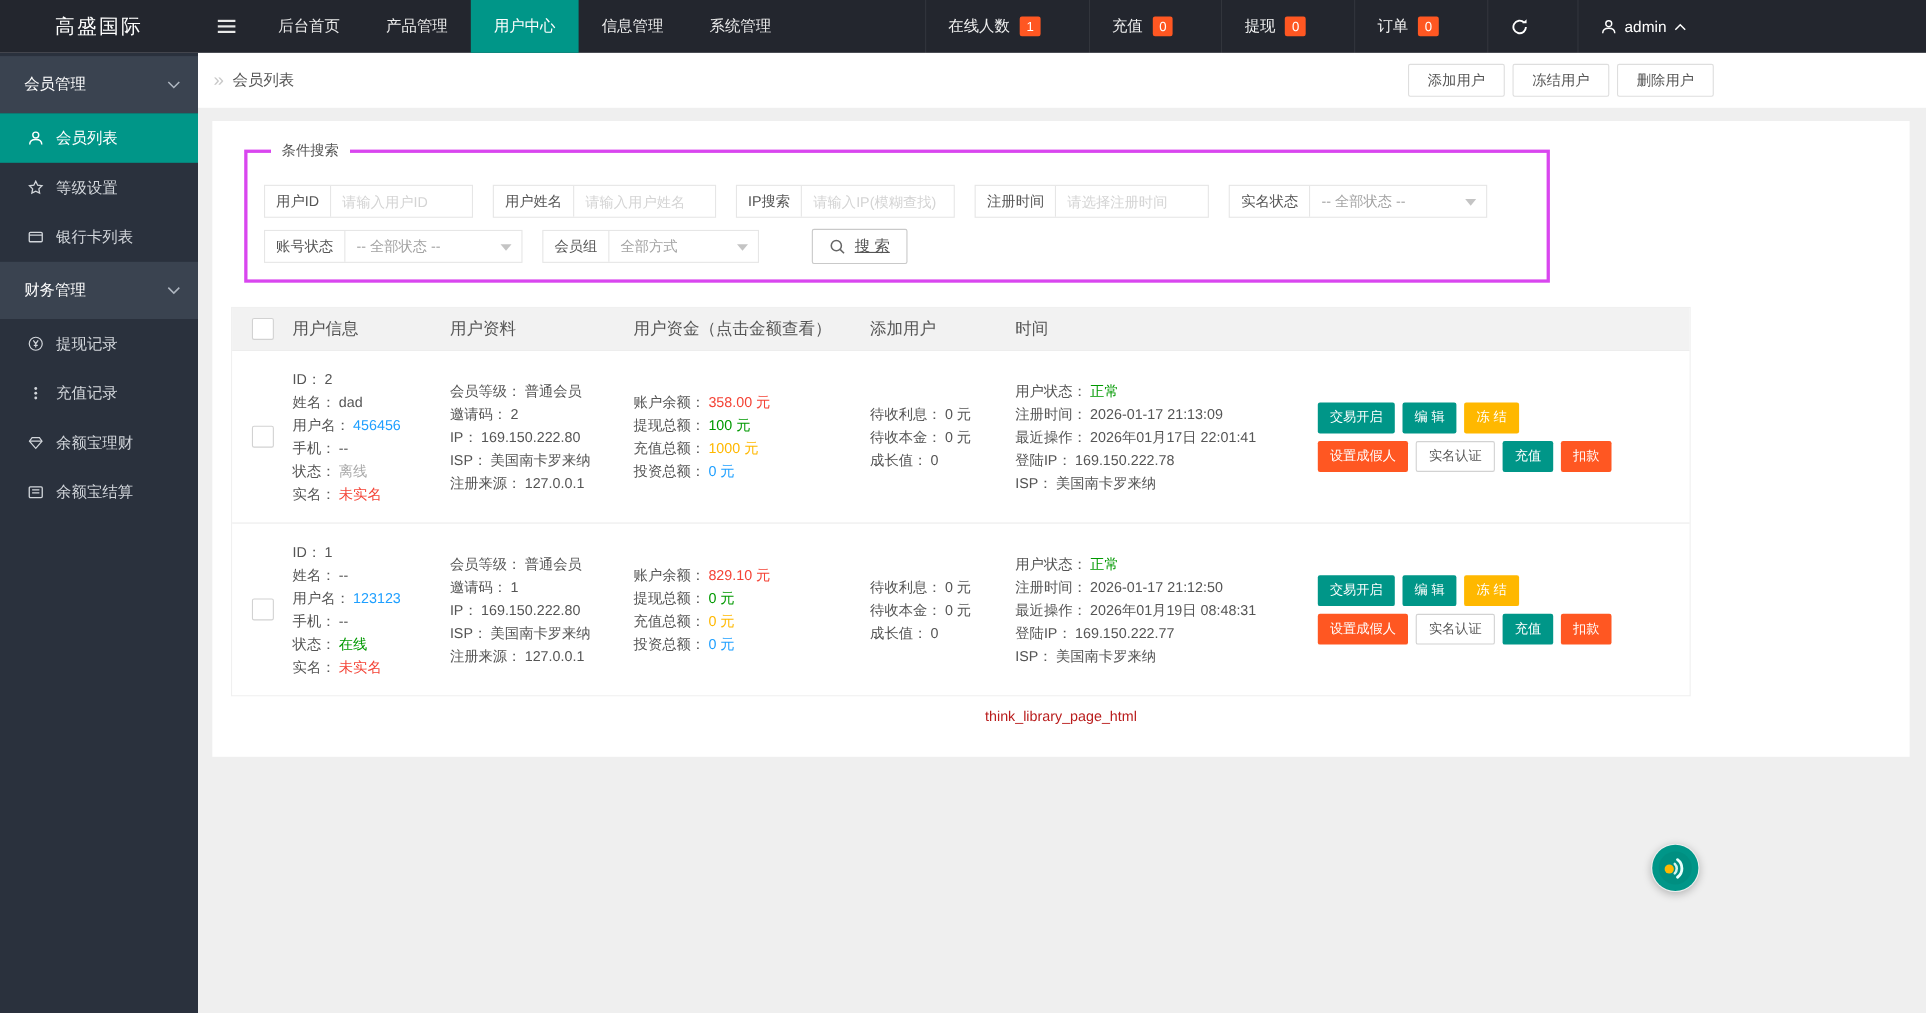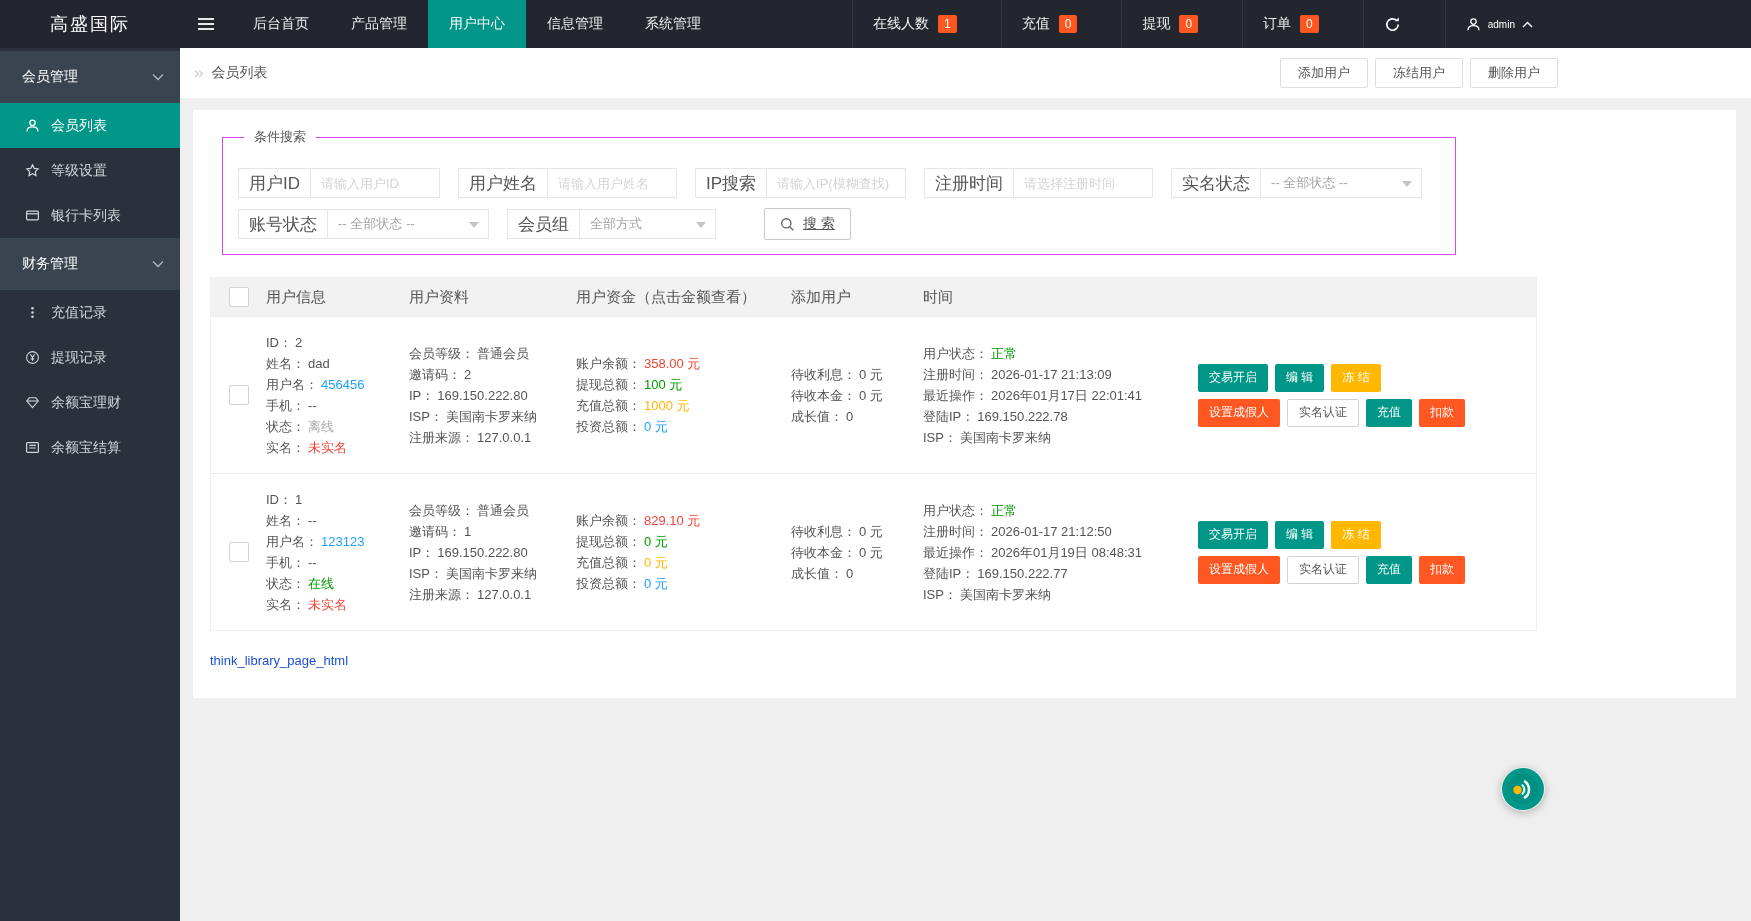--- a/index.html
+++ b/index.html
@@ -15,46 +15,46 @@
   .navbar{position:absolute;top:0;left:0;right:0;height:48px;background:var(--navbar-bg);display:flex;align-items:stretch;z-index:5;}
   .logo{width:180px;display:flex;align-items:center;justify-content:center;color:#fff;font-size:18px;letter-spacing:2px;}
   .hamburger{width:52px;display:flex;flex-direction:column;align-items:center;justify-content:center;gap:3px;cursor:pointer;}
   .hamburger i{display:block;width:15px;height:2px;background:#e8e8e8;}
   .nav-item{padding:0 21px;display:flex;align-items:center;color:#ececec;font-size:14px;cursor:pointer;}
   .nav-item.active{background:var(--accent);color:#fff;}
   .nav-right{margin-left:auto;display:flex;align-items:stretch;padding-right:198px;gap:24px;}
   .nav-stat{display:flex;align-items:center;padding:0 20px;color:#f0f0f0;font-size:14px;border-left:1px solid rgba(255,255,255,.07);cursor:pointer;white-space:nowrap;}
   .badge{margin-left:9px;background:var(--badge-bg);color:#fff;font-size:12px;height:18px;line-height:18px;padding:0 6px;border-radius:2px;}
   .nav-icon-btn{display:flex;align-items:center;padding:0 20px;border-left:1px solid rgba(255,255,255,.07);cursor:pointer;}
-  .user-menu{display:flex;align-items:center;gap:7px;padding:0 20px;border-left:1px solid rgba(255,255,255,.07);color:#fff;font-size:10px;cursor:pointer;}
+  .user-menu{display:flex;align-items:center;gap:7px;padding:0 20px;border-left:1px solid rgba(255,255,255,.07);color:#fff;font-size:14px;cursor:pointer;}
 
   
   .sidebar{position:absolute;top:48px;left:0;bottom:0;width:180px;background:var(--sidebar-bg);padding-top:3px;}
   .side-group{height:52px;background:var(--sidebar-group-bg);color:#fff;font-size:14px;display:flex;align-items:center;justify-content:space-between;padding:0 16px 0 22px;cursor:pointer;}
   .side-item{height:45px;display:flex;align-items:center;gap:11px;padding-left:25px;color:#d2d6db;font-size:14px;cursor:pointer;}
   .side-item.active{background:var(--accent);color:#fff;}
   .icn{display:inline-flex;line-height:0;}
 
   
   .main{position:absolute;left:180px;top:48px;right:0;bottom:0;overflow:hidden;}
   .crumb-bar{height:50px;background:#fff;display:flex;align-items:center;padding:0 193px 0 14px;}
   .crumb-icon{color:#c9c9c9;font-size:17px;}
   .crumb-icon::before{content:"»";}
   .crumb-text{margin-left:8px;color:#555;font-size:14px;}
   .crumb-actions{margin-left:auto;display:flex;gap:7px;}
   .hbtn{height:30px;padding:0 17px;background:#fff;border:1px solid #dedede;border-radius:2px;color:#555;font-size:13px;cursor:pointer;font-family:inherit;white-space:nowrap;}
 
   .card{margin:12px 15px 0 13px;background:#fff;padding:18px 17px 30px;min-height:560px;}
 
   
-  .search-set{border:1px solid #d946ef;margin:0 0 0 12px;width:1187px;padding:12px 15px 14px;}
+  .search-set{border:3px solid #d946ef;margin:0 0 0 12px;width:1187px;padding:12px 15px 14px;}
   .search-set legend{font-size:13px;color:#555;padding:0 10px;margin-left:6px;}
   .srow{display:flex;align-items:center;margin-top:10px;}
   .igroup{display:flex;height:30px;border:1px solid #e6e6e6;background:#fff;margin-right:18px;align-items:stretch;}
-  .ilabel{display:flex;align-items:center;padding:0 10px;border-right:1px solid #e6e6e6;font-size:17px;color:#555;white-space:nowrap;}
+  .ilabel{display:flex;align-items:center;padding:0 10px;border-right:1px solid #e6e6e6;font-size:13px;color:#555;white-space:nowrap;}
   .igroup input{border:0;outline:0;padding:0 10px;font-size:13px;color:#555;font-family:inherit;width:140px;background:transparent;}
   .igroup input::placeholder{color:#d4d4d4;}
   .sel{position:relative;display:flex;align-items:center;width:160px;padding:0 28px 0 10px;font-size:13px;color:#a3a3a3;cursor:pointer;white-space:nowrap;}
   .sel .caret{position:absolute;right:9px;top:12px;width:0;height:0;border:5px solid transparent;border-top:6px solid #c4c4c4;}
   .search-btn{display:flex;align-items:center;gap:8px;height:32px;padding:0 15px;margin-left:30px;background:#fff;border:1px solid #c9c9c9;border-radius:2px;font-size:14px;color:#555;cursor:pointer;font-family:inherit;text-decoration:underline;}
 
   
   .table{margin-top:22px;width:1327px;border:1px solid #f0f0f0;}
   .thead,.trow{display:grid;grid-template-columns:55px 143px 167px 215px 132px 263px 1fr;align-items:center;}
   .thead{background:#f2f2f2;height:38px;}
@@ -73,21 +73,21 @@
   .c-gray{color:var(--muted);}
   .c-actions{padding-left:12px;}
   .btnrow{display:flex;gap:7px;}
   .btnrow + .btnrow{margin-top:7px;}
   .btn{height:28px;padding:0 11px;border:0;border-radius:2px;color:#fff;font-size:12px;cursor:pointer;font-family:inherit;white-space:nowrap;}
   .btn.teal{background:var(--accent);}
   .btn.yellow{background:var(--warning);}
   .btn.red{background:var(--danger);}
   .btn.plain{background:#fff;color:#555;border:1px solid #d2d2d2;}
 
-  .note{margin-top:22px;font-size:13px;color:#1d4ed8;}
+  .note{margin-top:10px;font-size:13px;color:#b91c1c;text-align:center;}
 
   .float-widget{position:absolute;left:1501px;top:767px;width:44px;height:44px;border-radius:50%;cursor:pointer;box-shadow:0 2px 8px rgba(0,0,0,.25);line-height:0;}
 </style>
 </head>
 <body>
 
 <div class="app">
 
   <header class="navbar">
     <div class="logo">高盛国际</div>
@@ -185,36 +185,36 @@
     <div class="side-group">
       <span>财务管理</span>
       <span class="icn">
         <svg width="12" height="8" viewBox="0 0 12 8">
             <polyline points="1,1.5 6,6.5 11,1.5" fill="none" stroke="#aeb6c0" stroke-width="1.4"></polyline>
           </svg>
       </span>
     </div>
     <div class="side-item">
       <span class="icn">
+        <svg width="15" height="15" viewBox="0 0 15 15" fill="none" stroke="currentColor" stroke-width="1.1">
+            <circle cx="7.5" cy="7.5" r="5.9"></circle>
+            <path d="M5.3 4.4l2.2 3 2.2-3M7.5 7.4v3.6M5.7 8.9h3.6"></path>
+          </svg>
+      </span>
+      <span>提现记录</span>
+    </div>
+    <div class="side-item">
+      <span class="icn">
         <svg width="15" height="15" viewBox="0 0 15 15" fill="currentColor">
             <circle cx="7.5" cy="3.2" r="1.3"></circle>
             <circle cx="7.5" cy="7.5" r="1.3"></circle>
             <circle cx="7.5" cy="11.8" r="1.3"></circle>
           </svg>
       </span>
       <span>充值记录</span>
-    </div>
-    <div class="side-item">
-      <span class="icn">
-        <svg width="15" height="15" viewBox="0 0 15 15" fill="none" stroke="currentColor" stroke-width="1.1">
-            <circle cx="7.5" cy="7.5" r="5.9"></circle>
-            <path d="M5.3 4.4l2.2 3 2.2-3M7.5 7.4v3.6M5.7 8.9h3.6"></path>
-          </svg>
-      </span>
-      <span>提现记录</span>
     </div>
     <div class="side-item">
       <span class="icn">
         <svg width="15" height="15" viewBox="0 0 15 15" fill="none" stroke="currentColor" stroke-width="1.1">
             <path d="M4.2 2.8h6.6l2.4 3.2-5.7 6.6-5.7-6.6z"></path>
             <path d="M1.8 6h11.4"></path>
           </svg>
       </span>
       <span>余额宝理财</span>
     </div>

